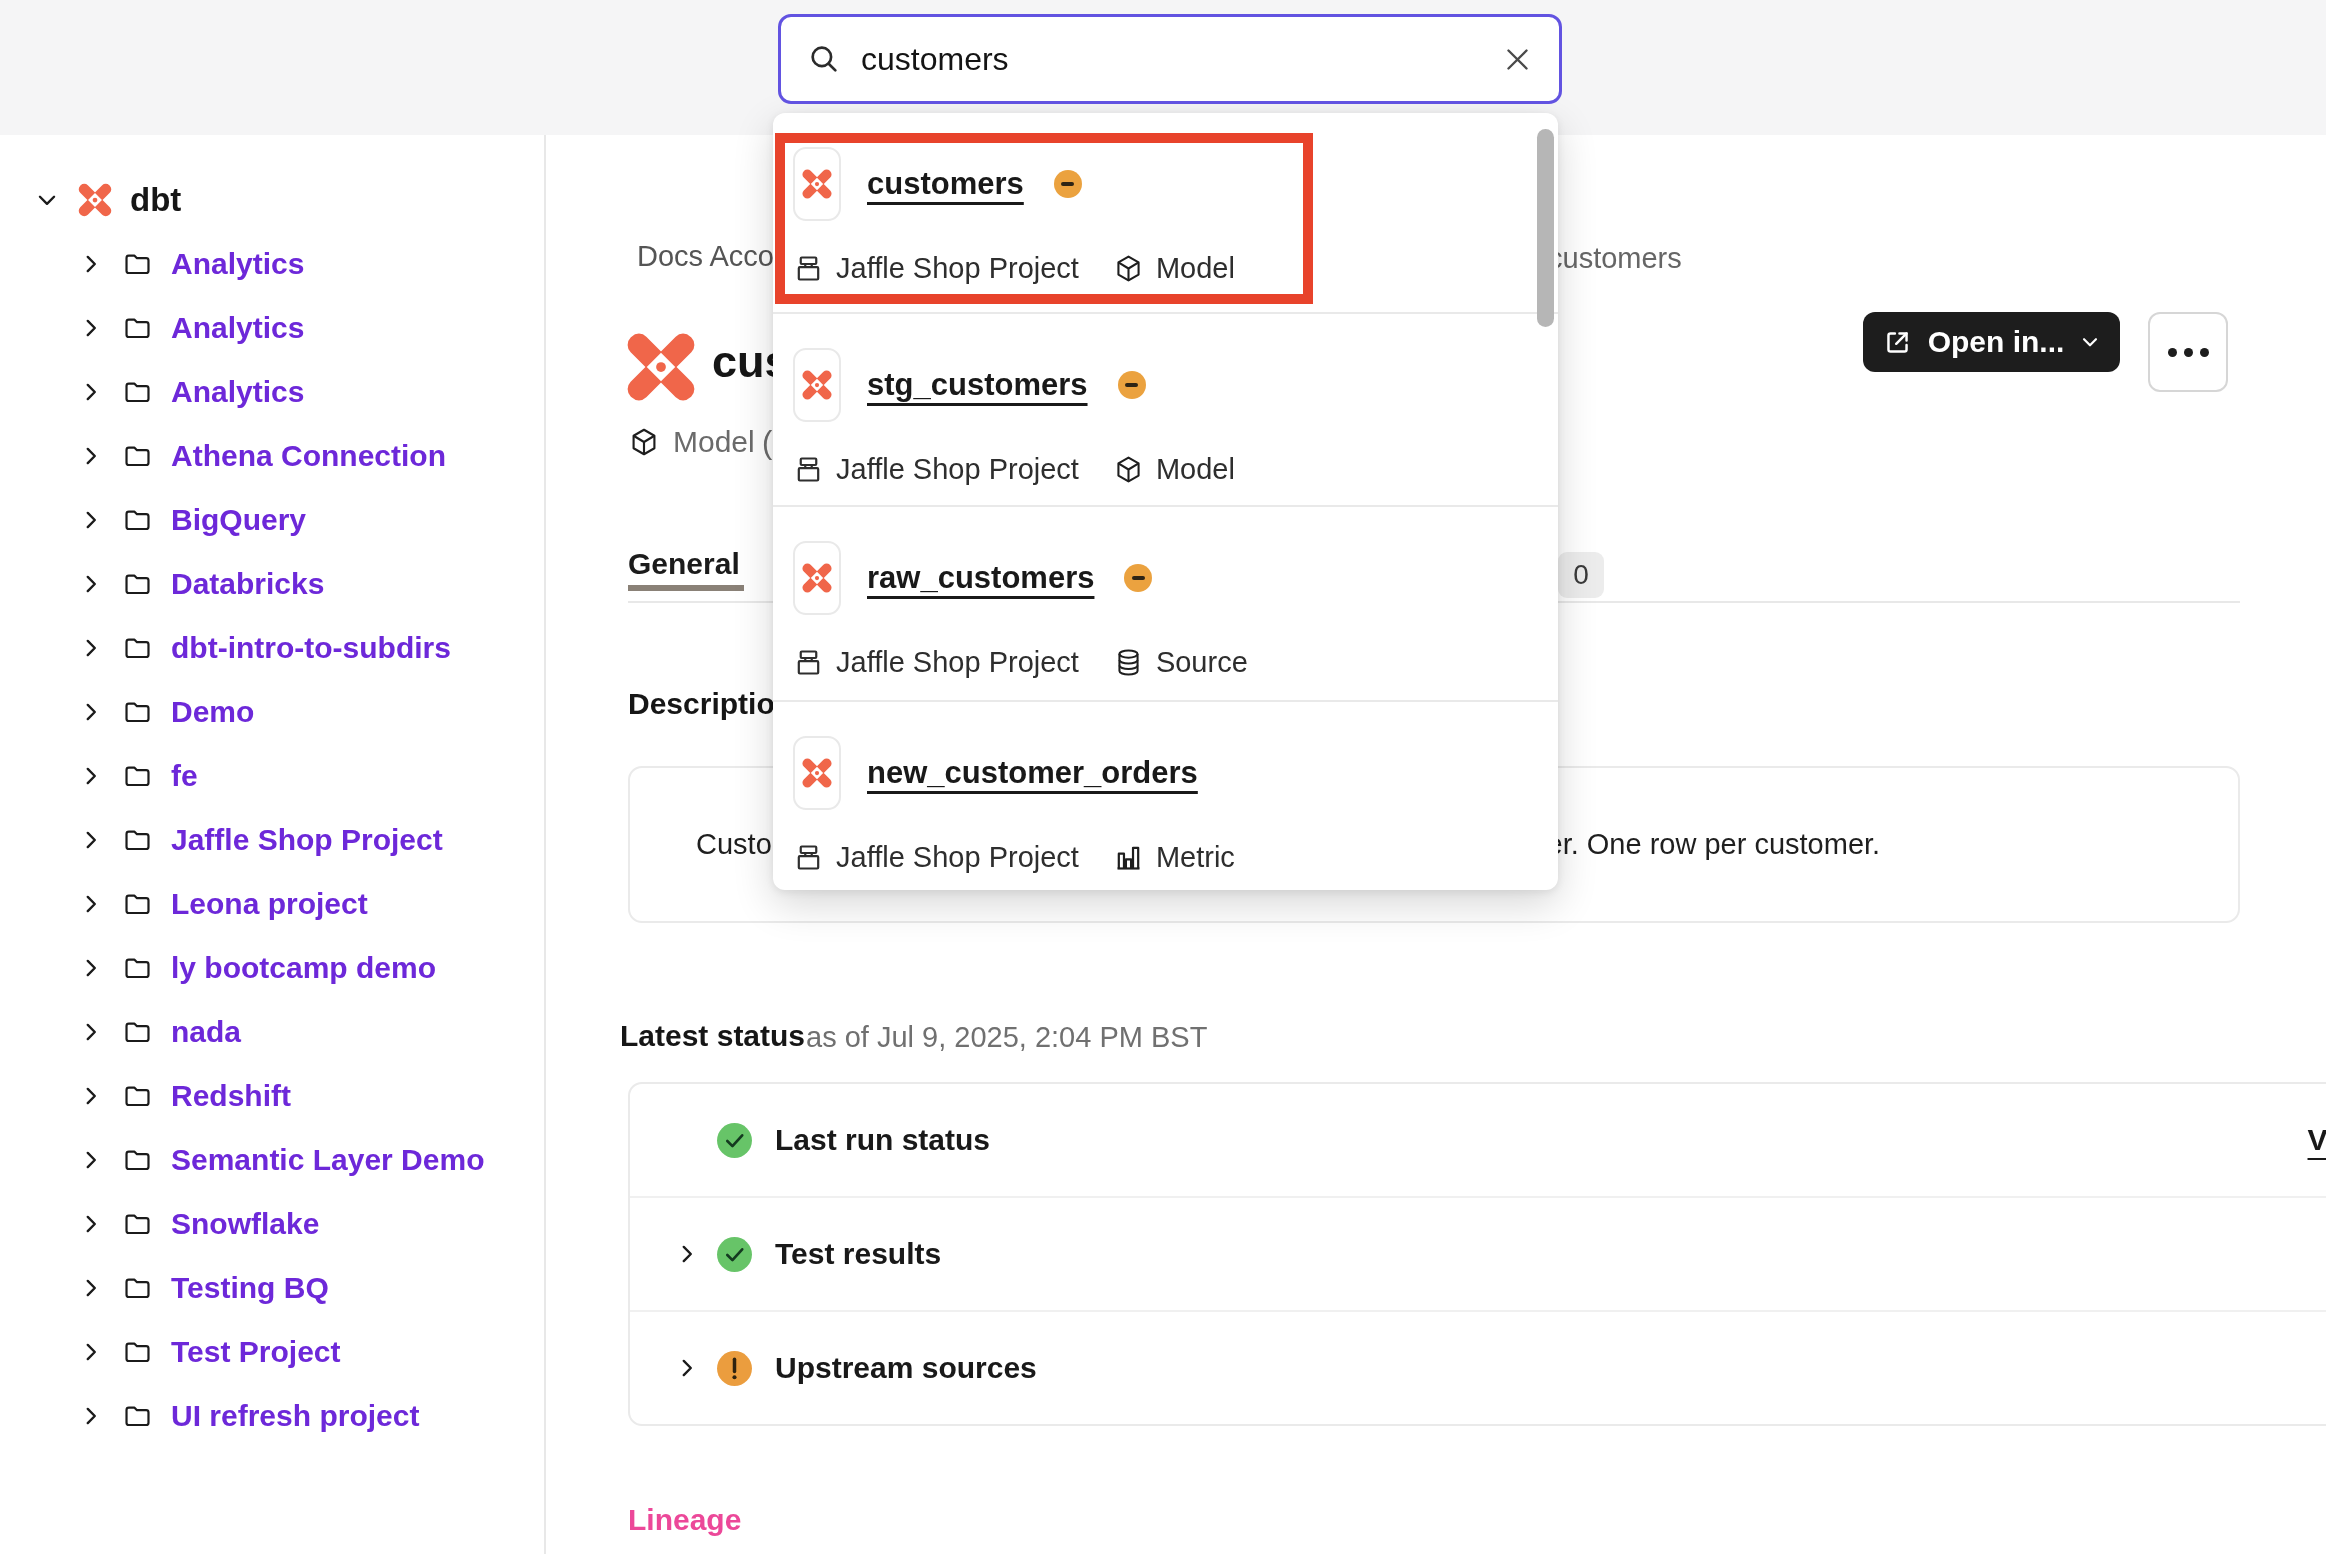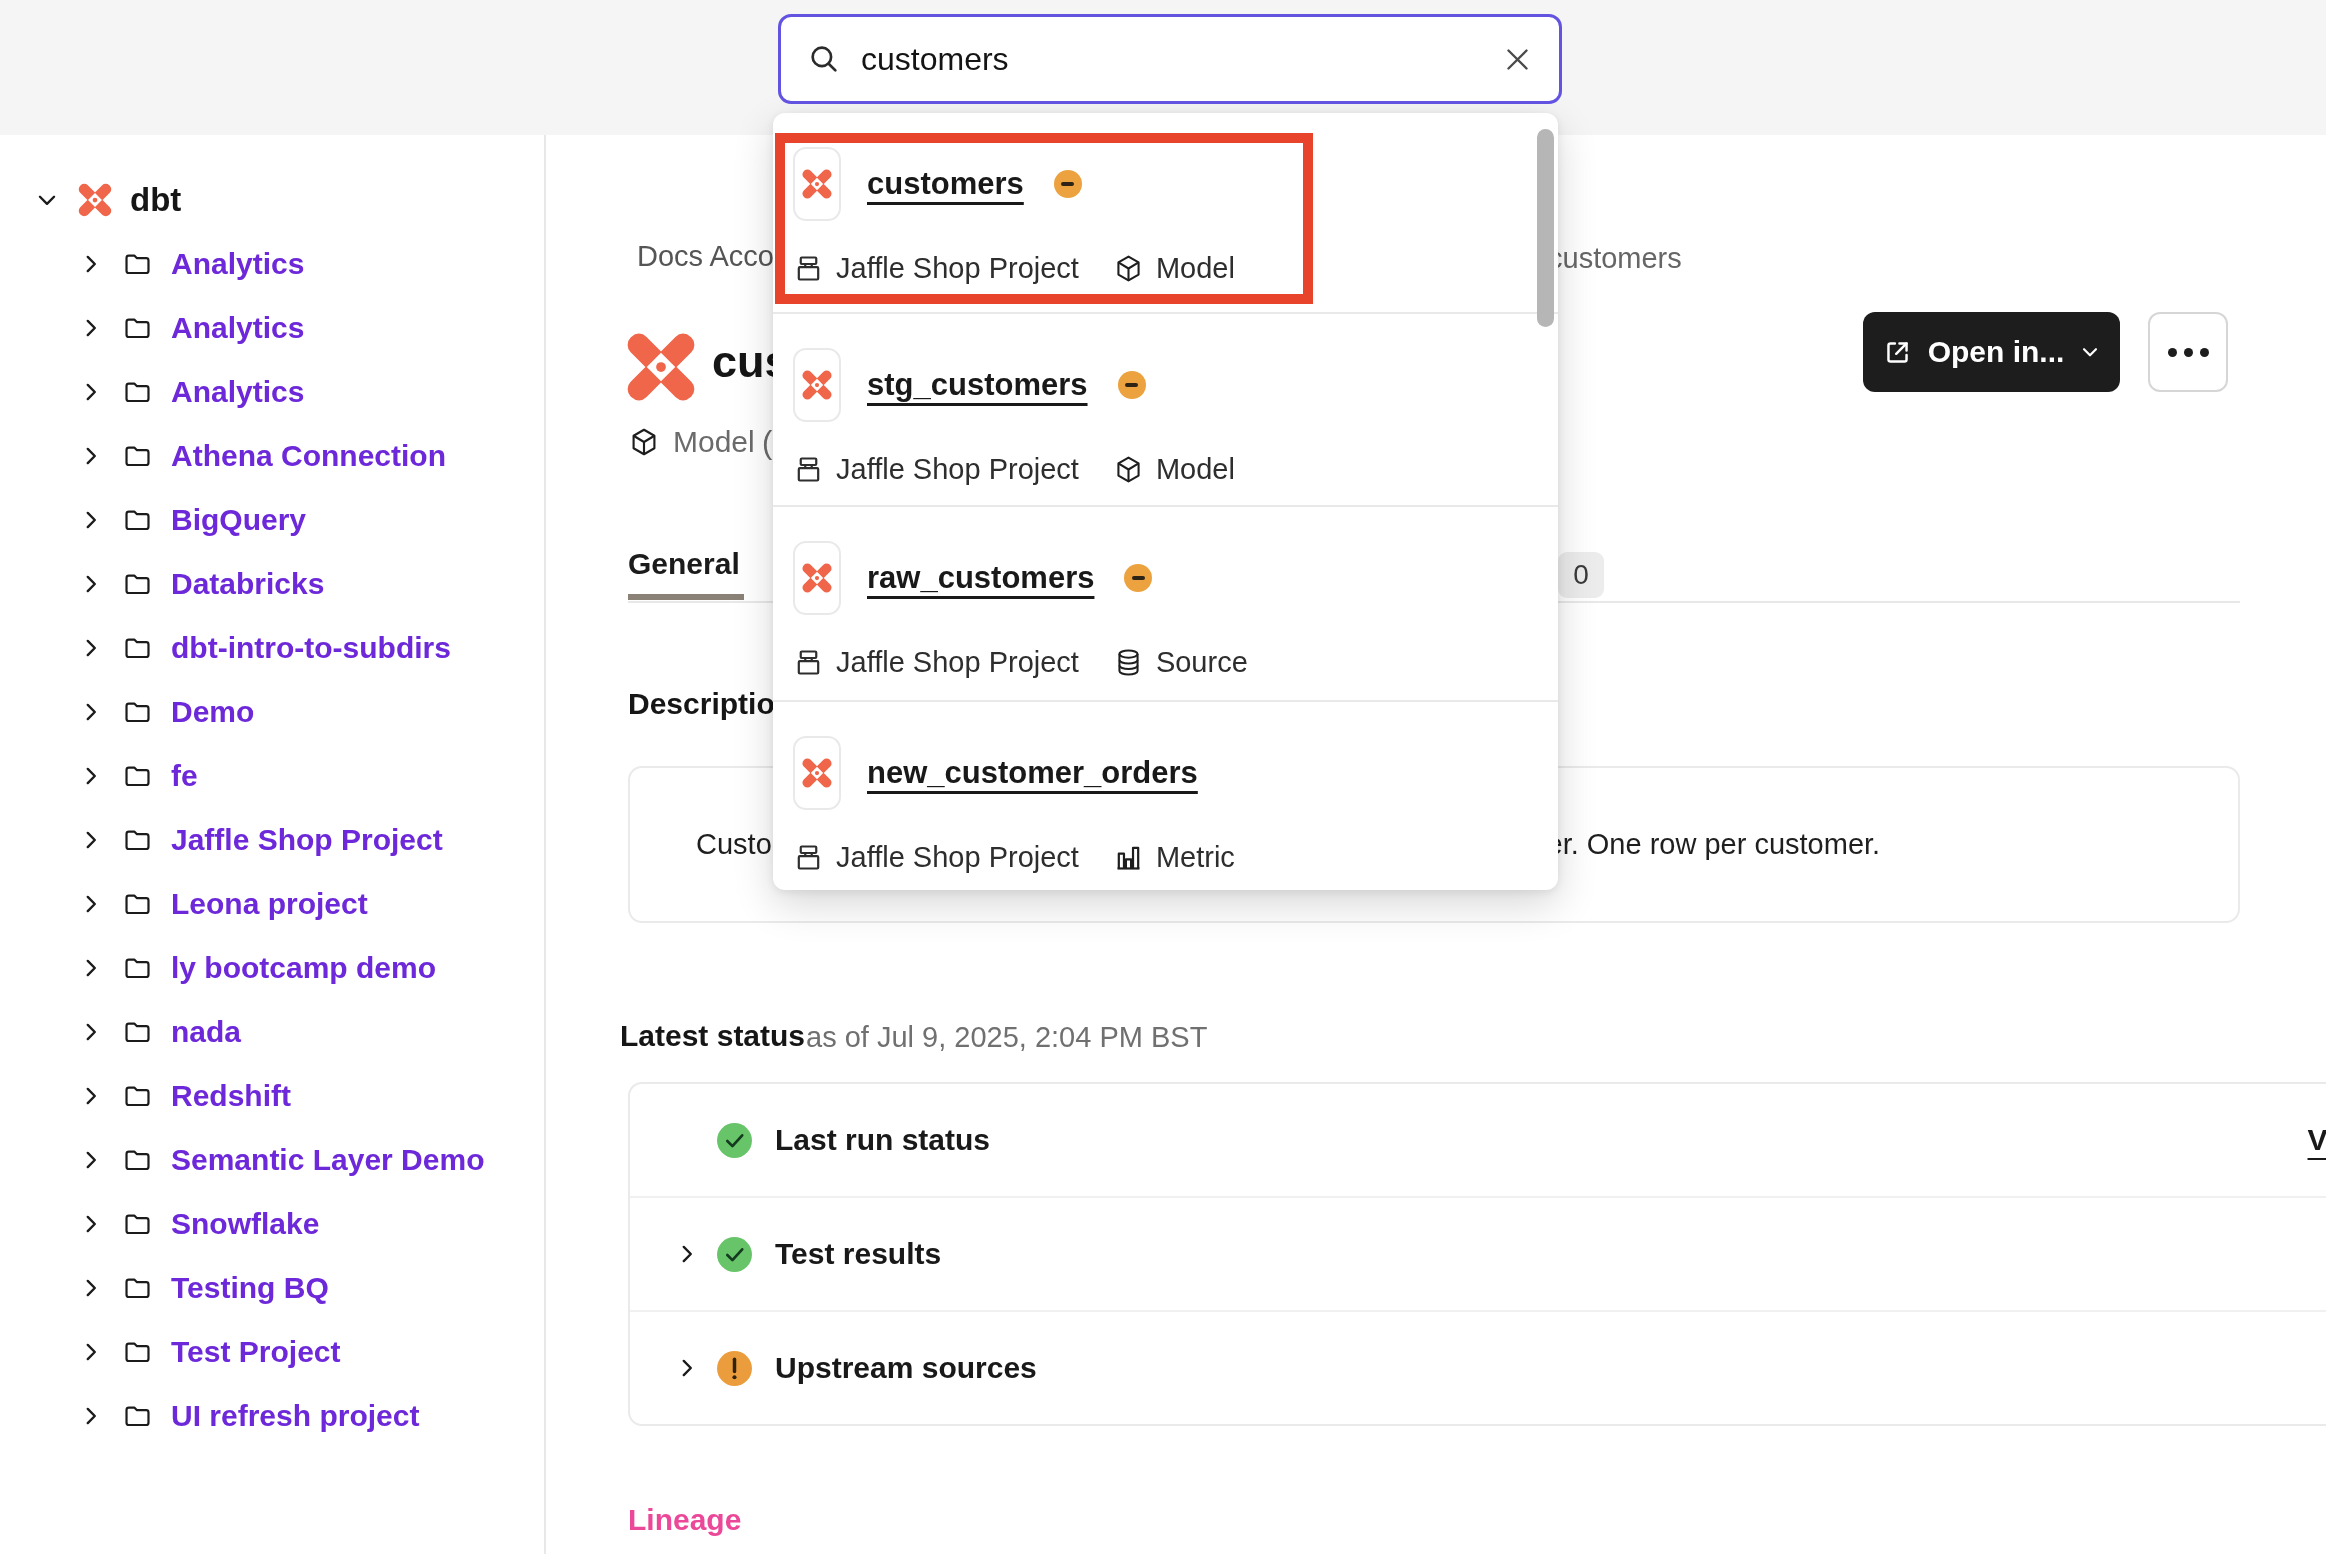--- a/index.html
+++ b/index.html
@@ -24,41 +24,41 @@
   .main { position:absolute; left:548px; top:135px; right:0; bottom:0; background:#fff; z-index:6; }
   .bc-left  { position:absolute; left:89px;  top:105px; font-size:29px; color:#555; white-space:nowrap; }
   .bc-right { position:absolute; left:1000px; top:107px; font-size:29px; color:#666; white-space:nowrap; }
   .title-logo { position:absolute; left:74px; top:193px; width:78px; height:78px; }
   .page-title { position:absolute; left:164px; top:201px; font-size:45px; font-weight:700; color:#161616; white-space:nowrap; }
   .meta-row { position:absolute; left:80px; top:290px; display:flex; align-items:center; gap:13px; color:#6b6b6b; font-size:30px; }
   .meta-row .cube { width:32px; height:32px; }
   .meta-paren { position:absolute; left:214px; top:290px; color:#6b6b6b; font-size:31px; }
 
   .tabline { position:absolute; left:80px; top:466px; width:1612px; height:2px; background:#e8e8e8; }
-  .tab { position:absolute; left:80px; top:412px; font-size:30px; font-weight:600; color:#1b1b1b; padding:0 4px 13px 0; border-bottom:6px solid #8a8177; cursor:pointer; }
+  .tab { position:absolute; left:80px; top:412px; font-size:30px; font-weight:600; color:#1b1b1b; padding:0 4px 4px 0; border-bottom:6px solid #8a8177; cursor:pointer; }
   .tab-badge { position:absolute; left:1010px; top:417px; min-width:46px; height:46px; background:#ececec; border-radius:9px; display:flex; align-items:center; justify-content:center; font-size:28px; color:#3a3a3a; padding:0 10px; }
 
   .desc-label { position:absolute; left:80px; top:552px; font-size:30px; font-weight:700; color:#161616; }
   .desc-card { position:absolute; left:80px; top:631px; width:1612px; height:157px; background:#fff; border:2px solid #eaeaea; border-radius:14px; }
   .desc-text { position:absolute; left:66px; top:60px; font-size:29px; color:#1f1f1f; white-space:nowrap; }
 
   .ls-label { position:absolute; left:72px; top:884px; font-size:30px; font-weight:700; color:#161616; }
   .ls-asof  { position:absolute; left:258px; top:886px; font-size:29px; color:#707070; white-space:nowrap; }
 
   .status-card { position:absolute; left:80px; top:947px; width:1840px; height:344px; border:2px solid #eaeaea; border-radius:14px; background:#fff; display:flex; flex-direction:column; overflow:hidden; }
   .srow { flex:1; position:relative; display:flex; align-items:center; padding-left:86px; gap:22px; }
   .srow + .srow { border-top:2px solid #f0f0f0; }
   .srow .rowchev { position:absolute; left:44px; width:26px; height:26px; }
   .srow .sicon { width:37px; height:37px; flex:none; }
   .srow .slabel { font-size:30px; font-weight:600; color:#191919; }
   .view-run { position:absolute; right:34px; font-size:30px; font-weight:600; color:#191919; text-decoration:underline; text-underline-offset:8px; text-decoration-thickness:2px; cursor:pointer; }
 
   .lineage-label { position:absolute; left:80px; top:1368px; font-size:30px; font-weight:700; color:#ec4899; }
 
-  .open-btn { position:absolute; left:1315px; top:177px; width:257px; height:80px; background:#1d1d1d; border-radius:12px; color:#fff; display:flex; align-items:center; justify-content:center; gap:15px; font-size:30px; font-weight:600; cursor:pointer; }
+  .open-btn { position:absolute; left:1315px; top:177px; width:257px; height:60px; background:#1d1d1d; border-radius:12px; color:#fff; display:flex; align-items:center; justify-content:center; gap:15px; font-size:30px; font-weight:600; cursor:pointer; }
   .open-btn .xlink { width:31px; height:31px; }
   .open-btn .bchev { width:22px; height:22px; }
   .more-btn { position:absolute; left:1600px; top:177px; width:80px; height:80px; border:2px solid #d6d6d6; border-radius:12px; background:#fff; display:flex; align-items:center; justify-content:center; gap:7px; cursor:pointer; }
   .more-btn i { width:9px; height:9px; border-radius:50%; background:#1d1d1d; }
 
   
   .search { position:absolute; left:778px; top:14px; width:784px; height:90px; background:#fff; border:3px solid #6253e1; border-radius:13px; display:flex; align-items:center; padding:0 26px; gap:20px; z-index:70; }
   .search .mag { width:34px; height:34px; flex:none; }
   .search input { flex:1; border:none; outline:none; font-family:inherit; font-size:32px; color:#141414; background:transparent; }
   .search .clr { width:31px; height:31px; flex:none; cursor:pointer; }

